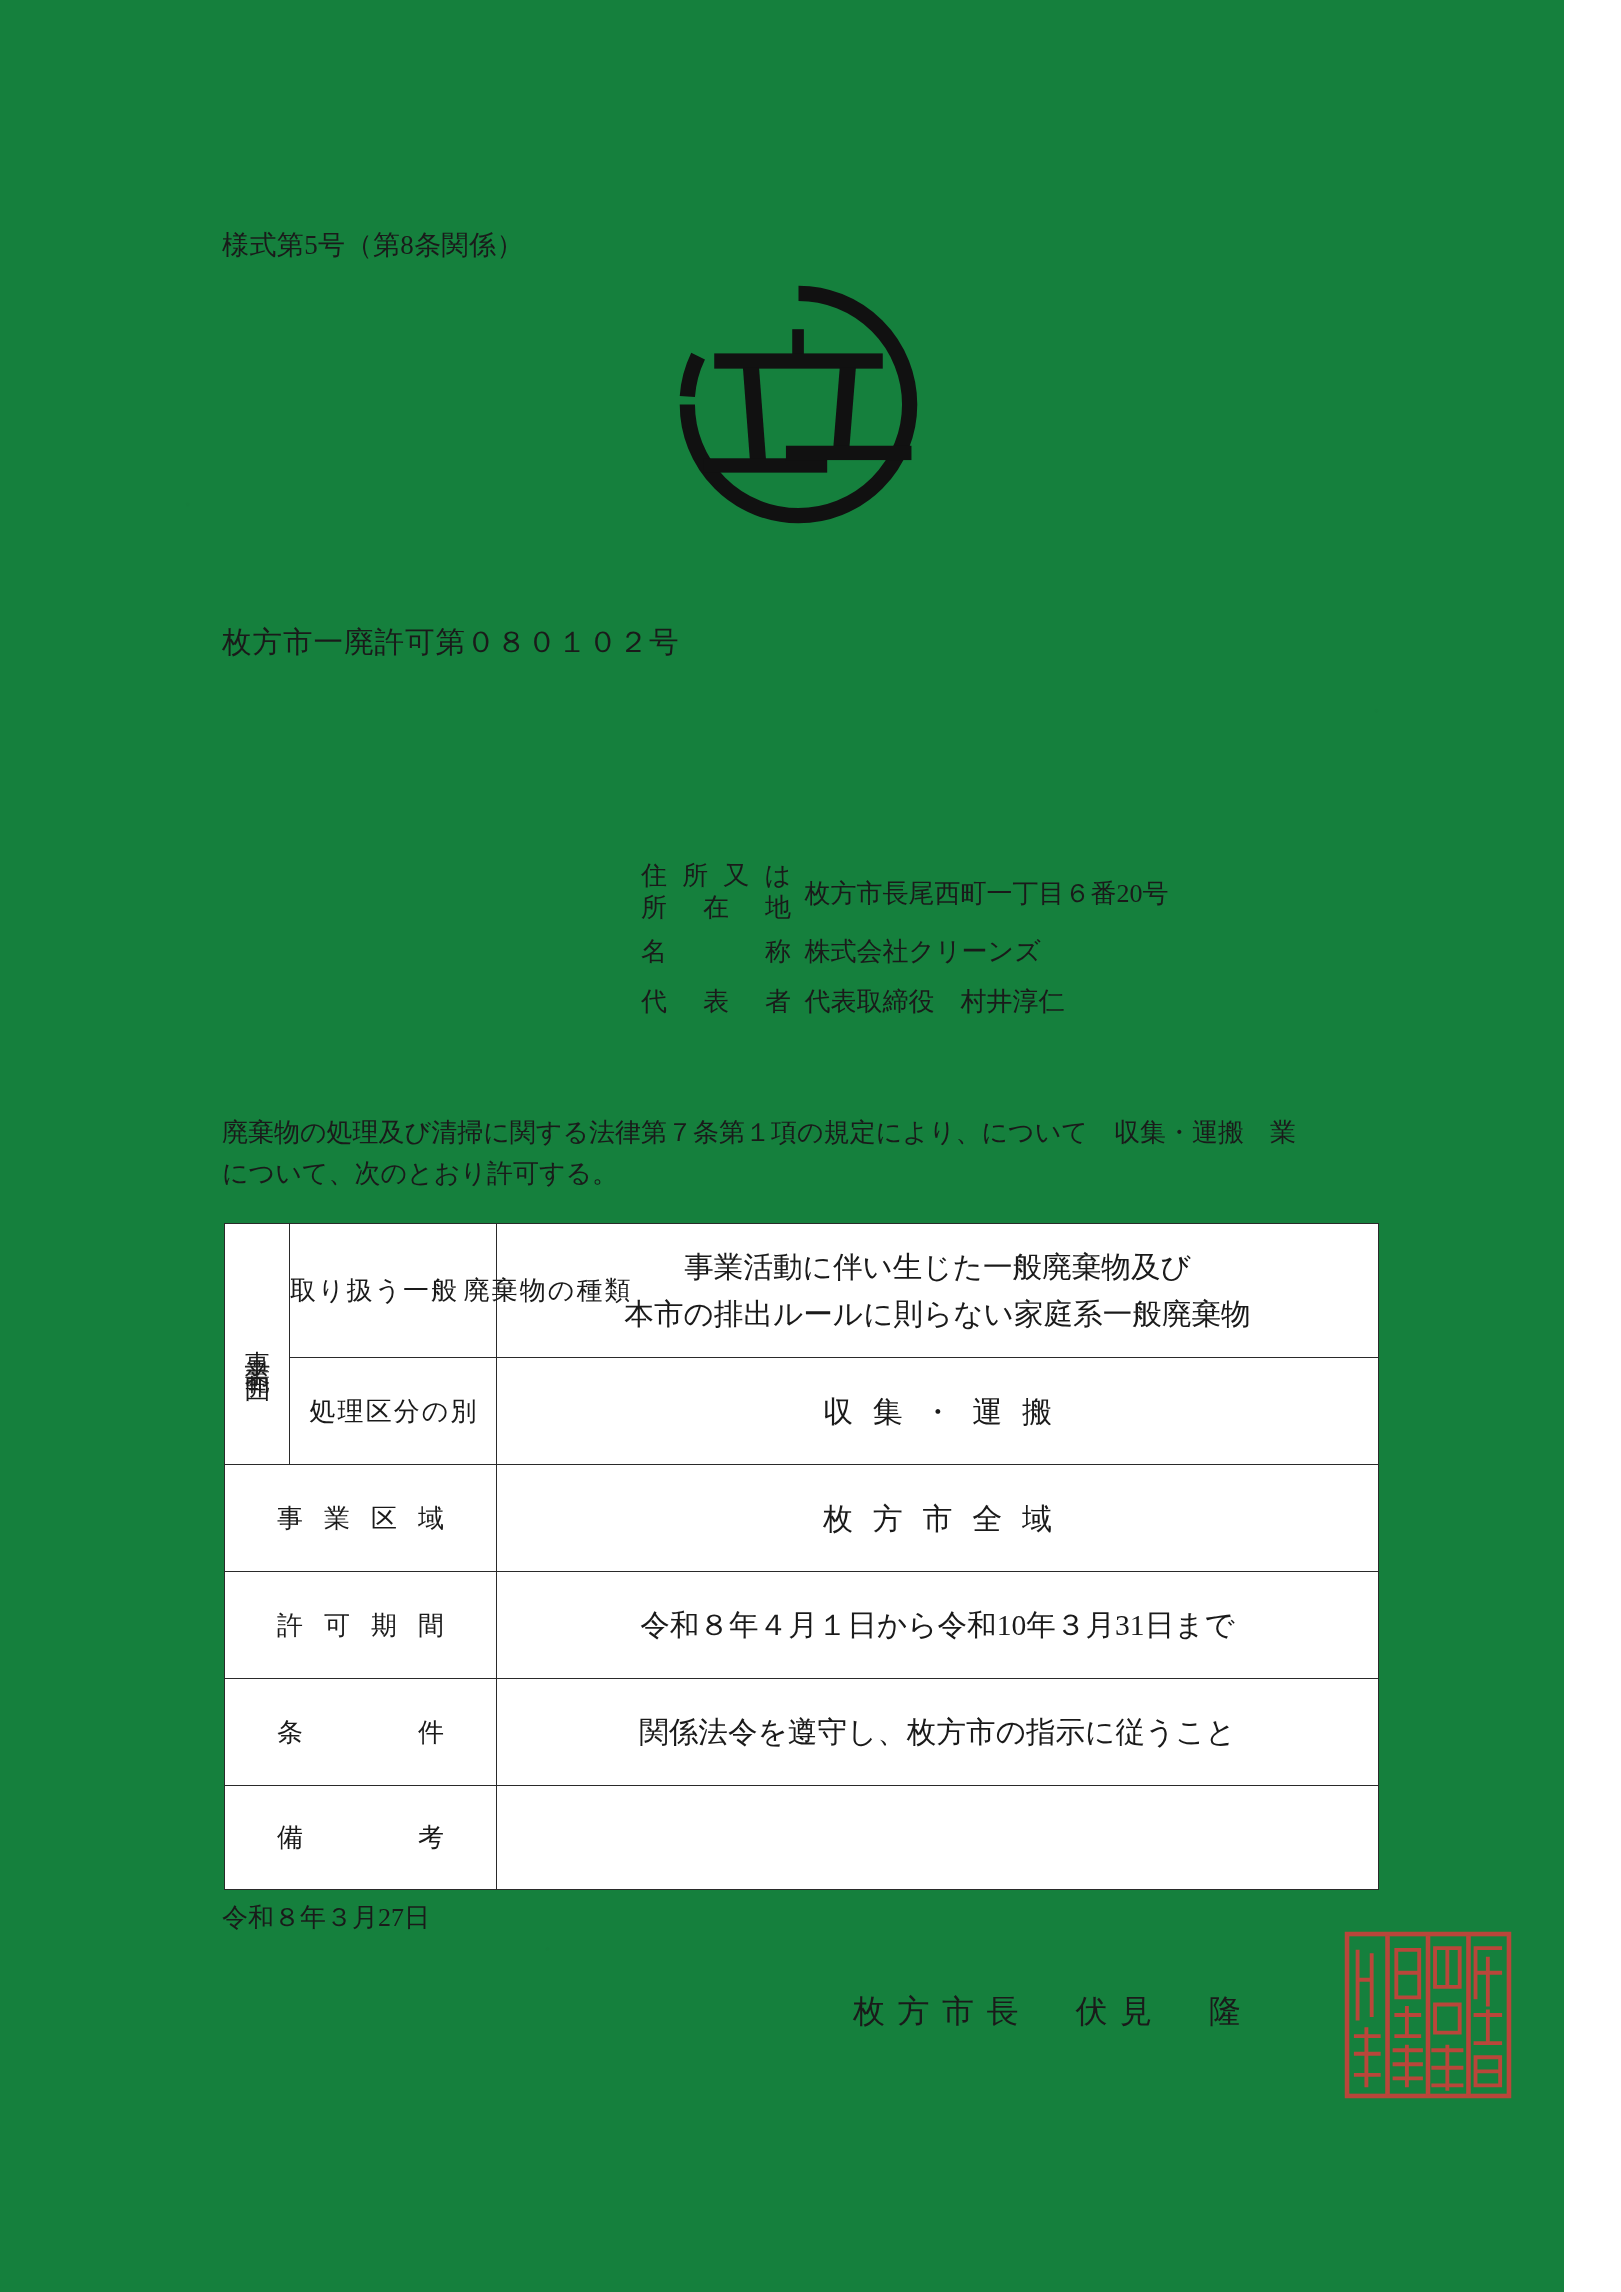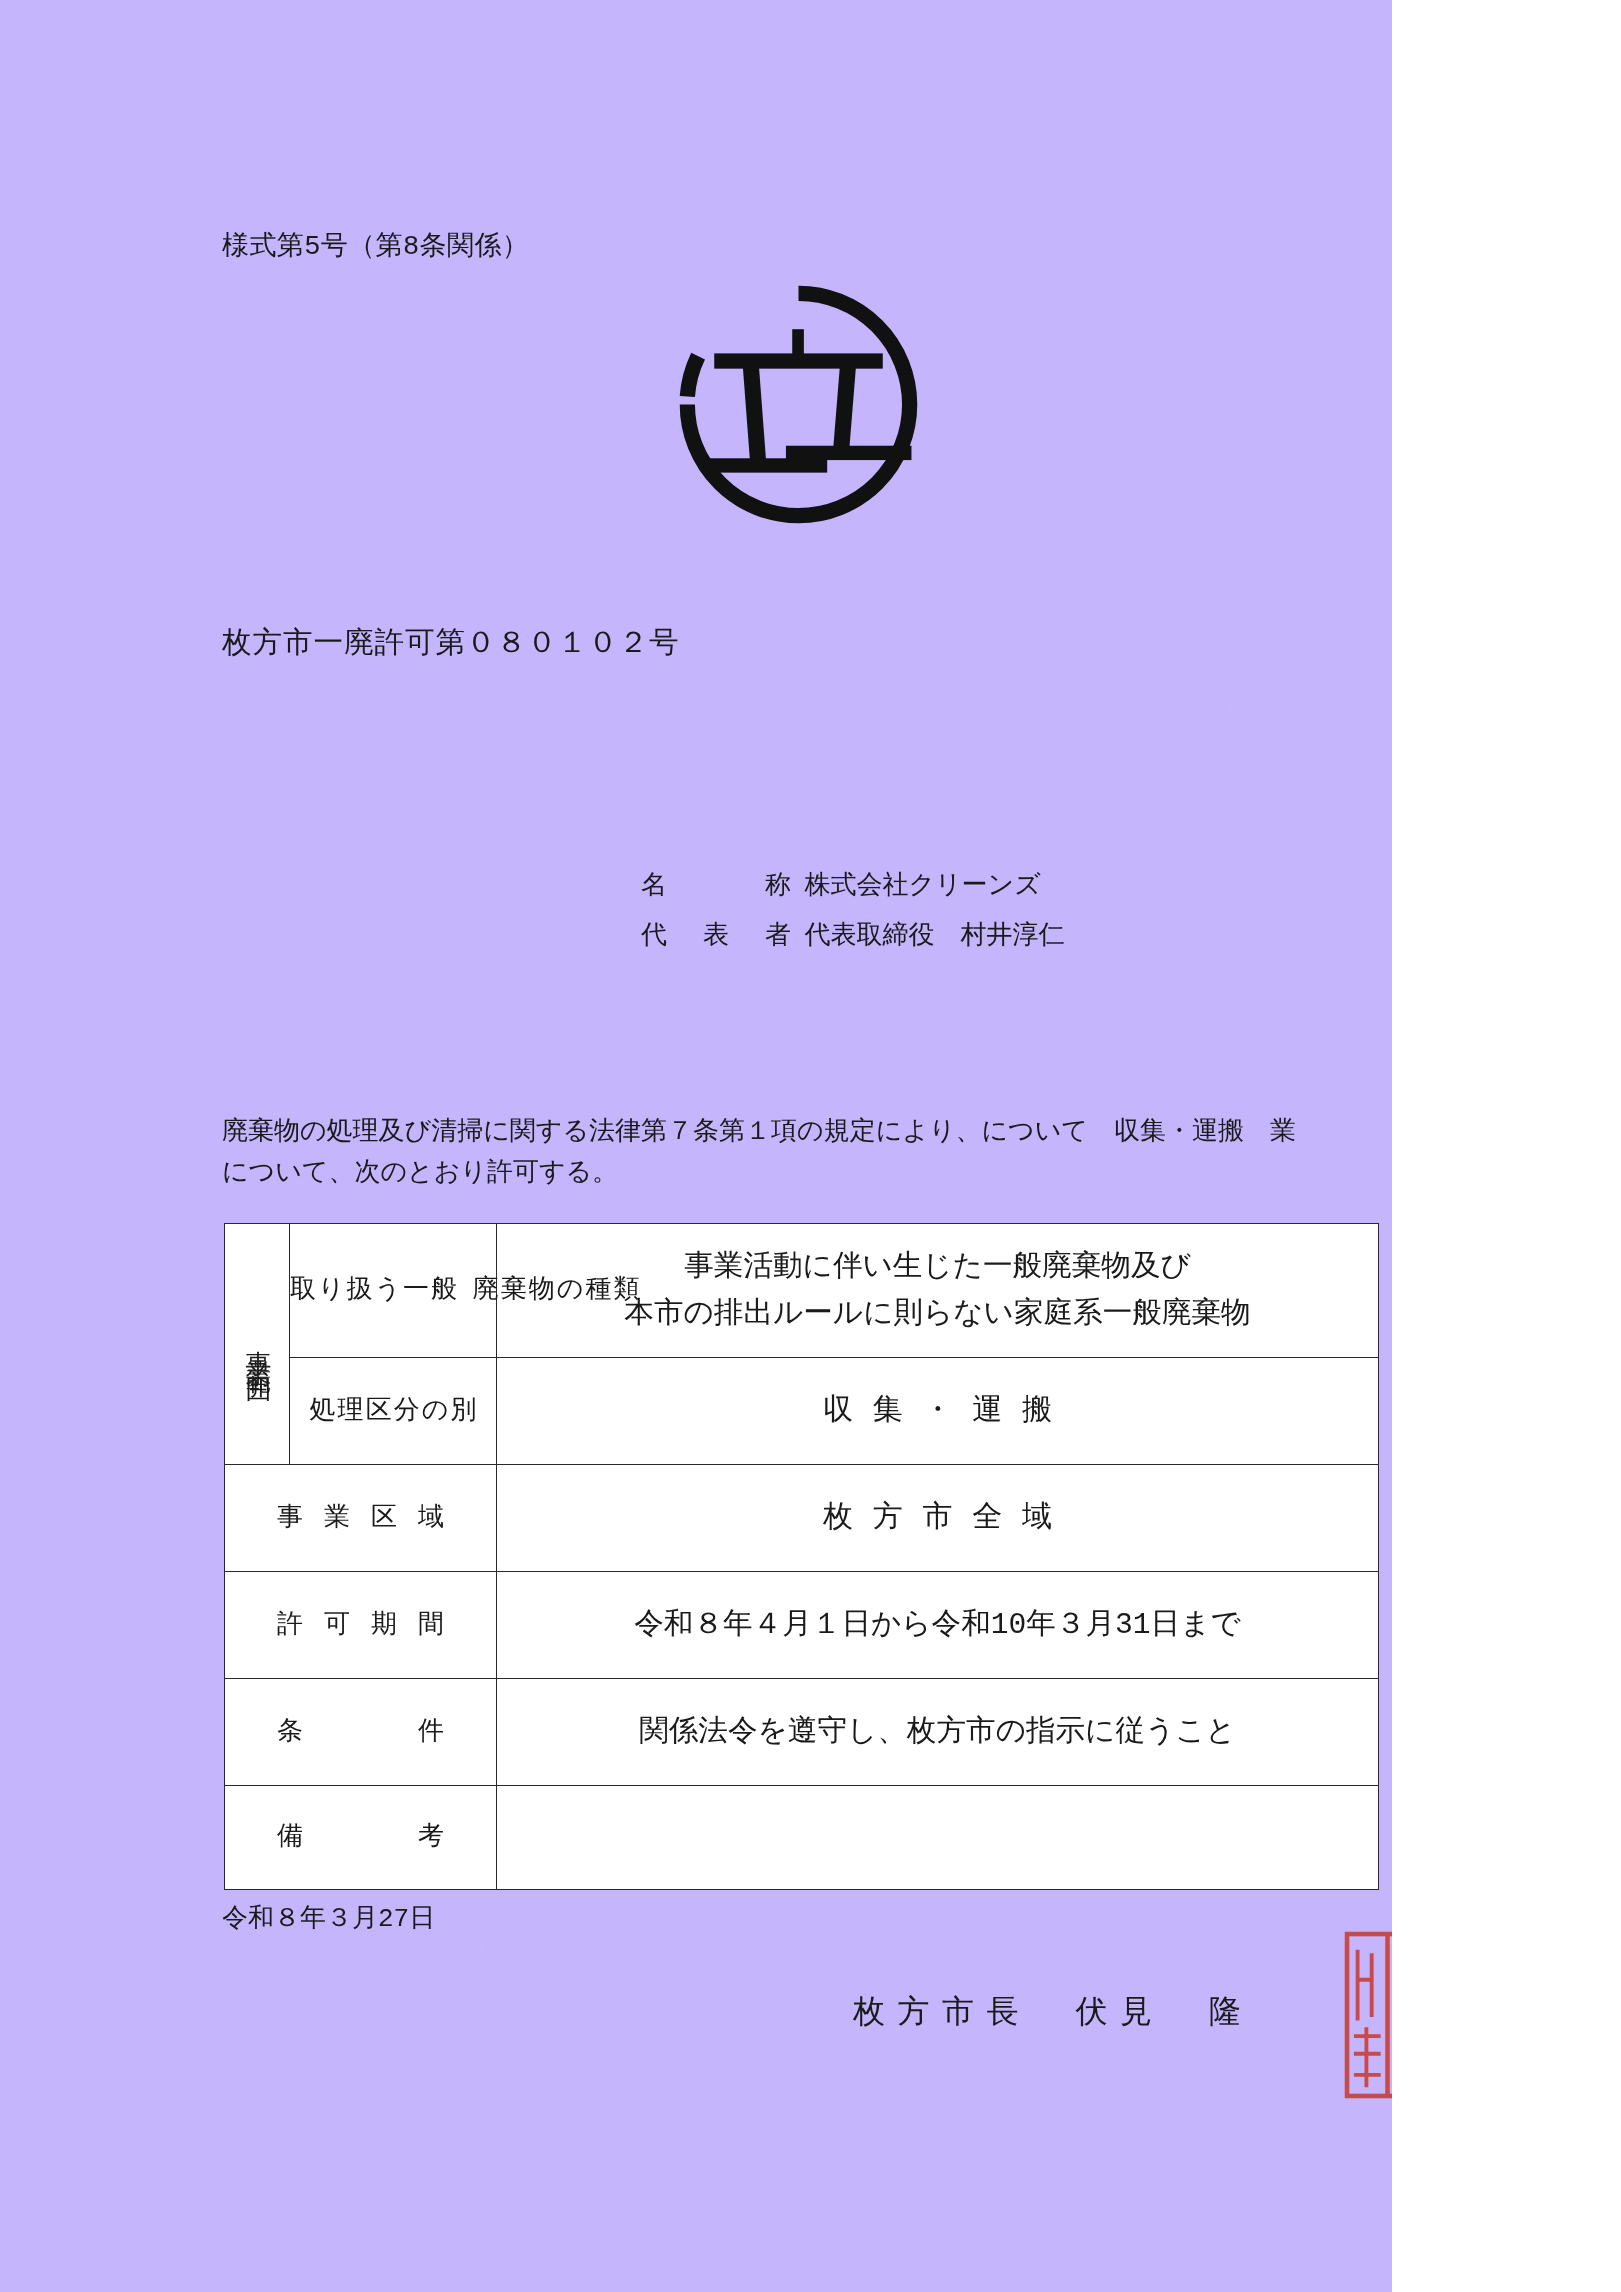--- a/index.html
+++ b/index.html
@@ -6,25 +6,24 @@
     margin: 0;
     padding: 0;
     background: #ffffff;
   }
   body {
     font-family: "Liberation Serif", "DejaVu Serif", serif;
     color: #1a1a1a;
   }
   #page {
     position: relative;
-    width: 1392px;
+    width: 1564px;
     height: 2293px;
-    background: #c4b5fd;
+    background: #15803d;
     overflow: hidden;
-    font-family: Liberation Mono, monospace;
   }
   
   #page::before {
     content: "";
     position: absolute;
     inset: 0;
     background:
       radial-gradient(circle at 12% 22%, rgba(0,0,0,0.012) 0 1.8px, transparent 2.7px),
       radial-gradient(circle at 76% 63%, rgba(0,0,0,0.010) 0 1.8px, transparent 2.7px),
       radial-gradient(circle at 35% 85%, rgba(0,0,0,0.010) 0 1.8px, transparent 2.7px),
@@ -226,20 +225,27 @@
         <rect x="126" y="186" width="140" height="16"></rect>
       </g>
     </svg>
   </div>
 
   <div class="abs" id="permit-number">枚方市一廃許可第０８０１０２号</div>
 
 
   <div class="abs" id="applicant">
 
+    <div class="app-row two">
+      <div class="app-label">
+        <span class="sp">住所又は</span>
+        <span class="sp">所在地</span>
+      </div>
+      <div class="app-value" style="padding-top:17px">枚方市長尾西町一丁目６番20号</div>
+    </div>
 
     <div class="app-row" style="margin-top:9px">
       <div class="app-label">
         <span class="sp">名称</span>
       </div>
       <div class="app-value">株式会社クリーンズ</div>
     </div>
 
     <div class="app-row" style="margin-top:16px">
       <div class="app-label">

